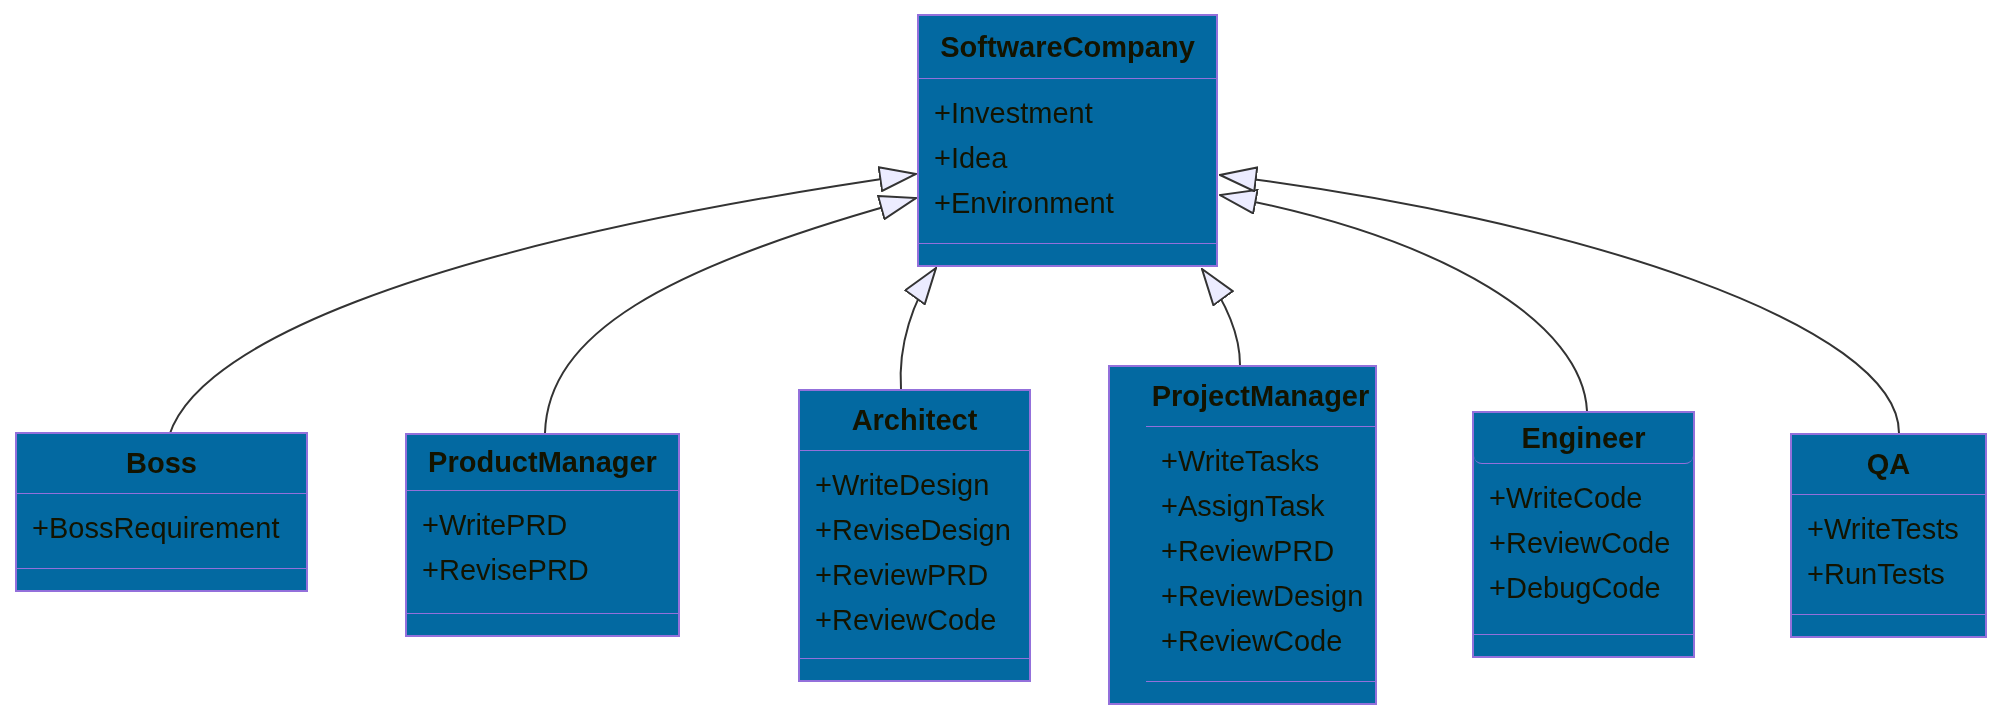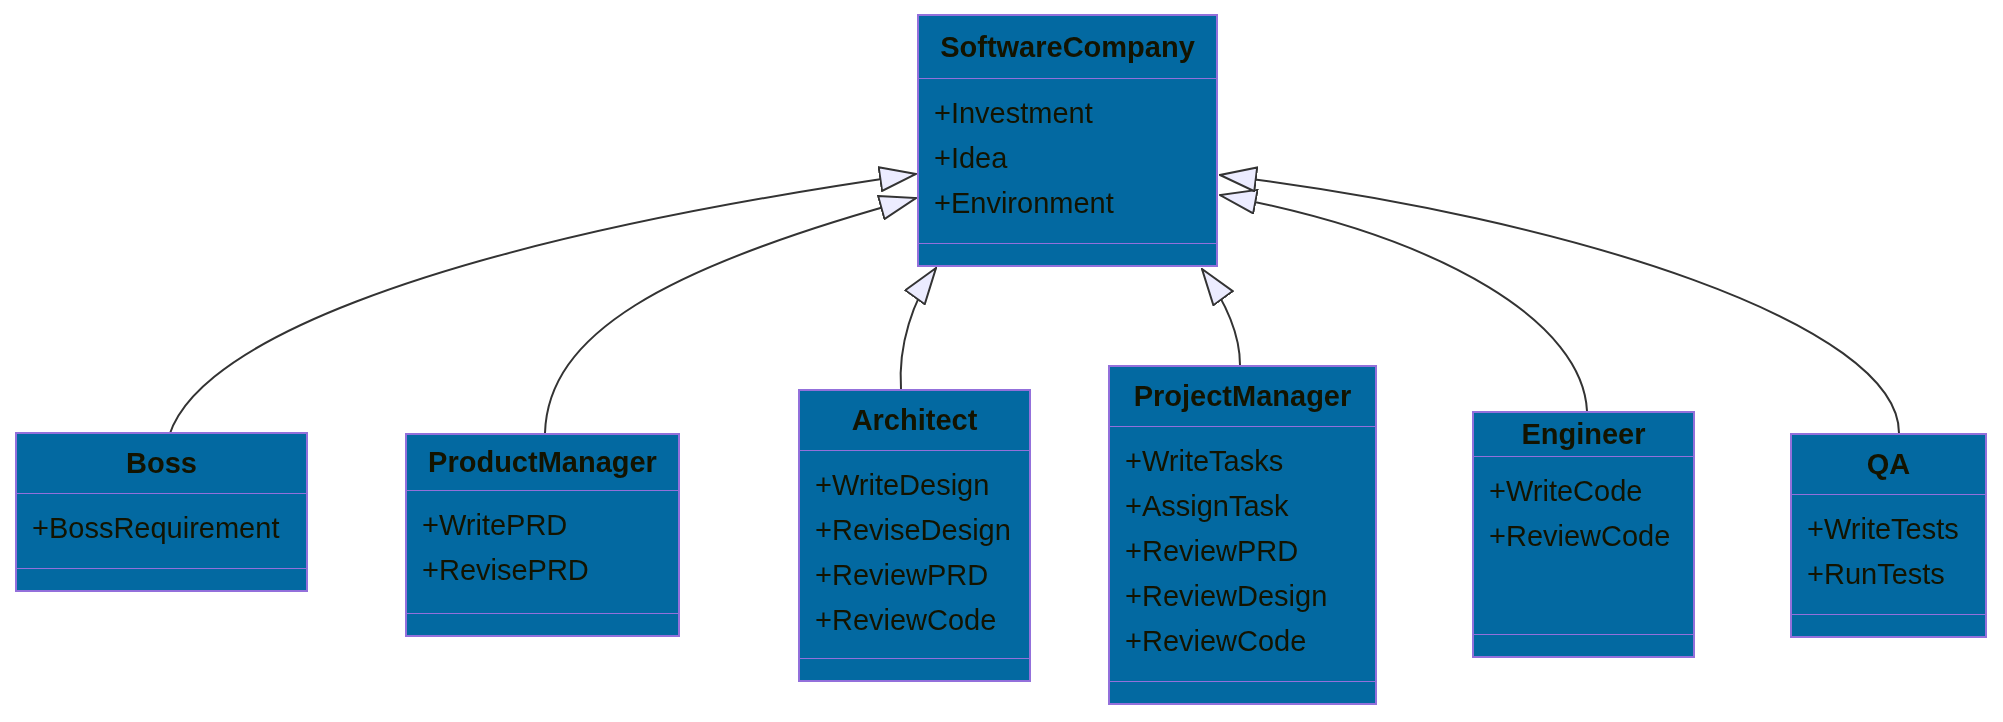--- a/index.html
+++ b/index.html
@@ -101,37 +101,38 @@
     <div class="class-title" style="height:60px;">Architect</div>
     <div class="class-attrs">
       <div>+WriteDesign</div>
       <div>+ReviseDesign</div>
       <div>+ReviewPRD</div>
       <div>+ReviewCode</div>
     </div>
     <div class="class-methods"></div>
   </div>
 
-  <div class="class-box" style="left:1108px; top:365px; width:269px; height:340px;">
+  <div class="class-box" style="left:1108px; top:365px; width:269px; height:340px;padding-left:36px;">
     <div class="class-title" style="height:60px;">ProjectManager</div>
     <div class="class-attrs">
       <div>+WriteTasks</div>
       <div>+AssignTask</div>
       <div>+ReviewPRD</div>
       <div>+ReviewDesign</div>
       <div>+ReviewCode</div>
     </div>
     <div class="class-methods"></div>
   </div>
 
   <div class="class-box" style="left:1472px; top:411px; width:223px; height:247px;">
-    <div class="class-title" style="height:44px;">Engineer</div>
+    <div class="class-title" style="height:51px;border-radius:8px;">Engineer</div>
     <div class="class-attrs">
       <div>+WriteCode</div>
       <div>+ReviewCode</div>
+      <div>+DebugCode</div>
     </div>
     <div class="class-methods"></div>
   </div>
 
   <div class="class-box" style="left:1790px; top:433px; width:197px; height:205px;">
     <div class="class-title" style="height:60px;">QA</div>
     <div class="class-attrs">
       <div>+WriteTests</div>
       <div>+RunTests</div>
     </div>

